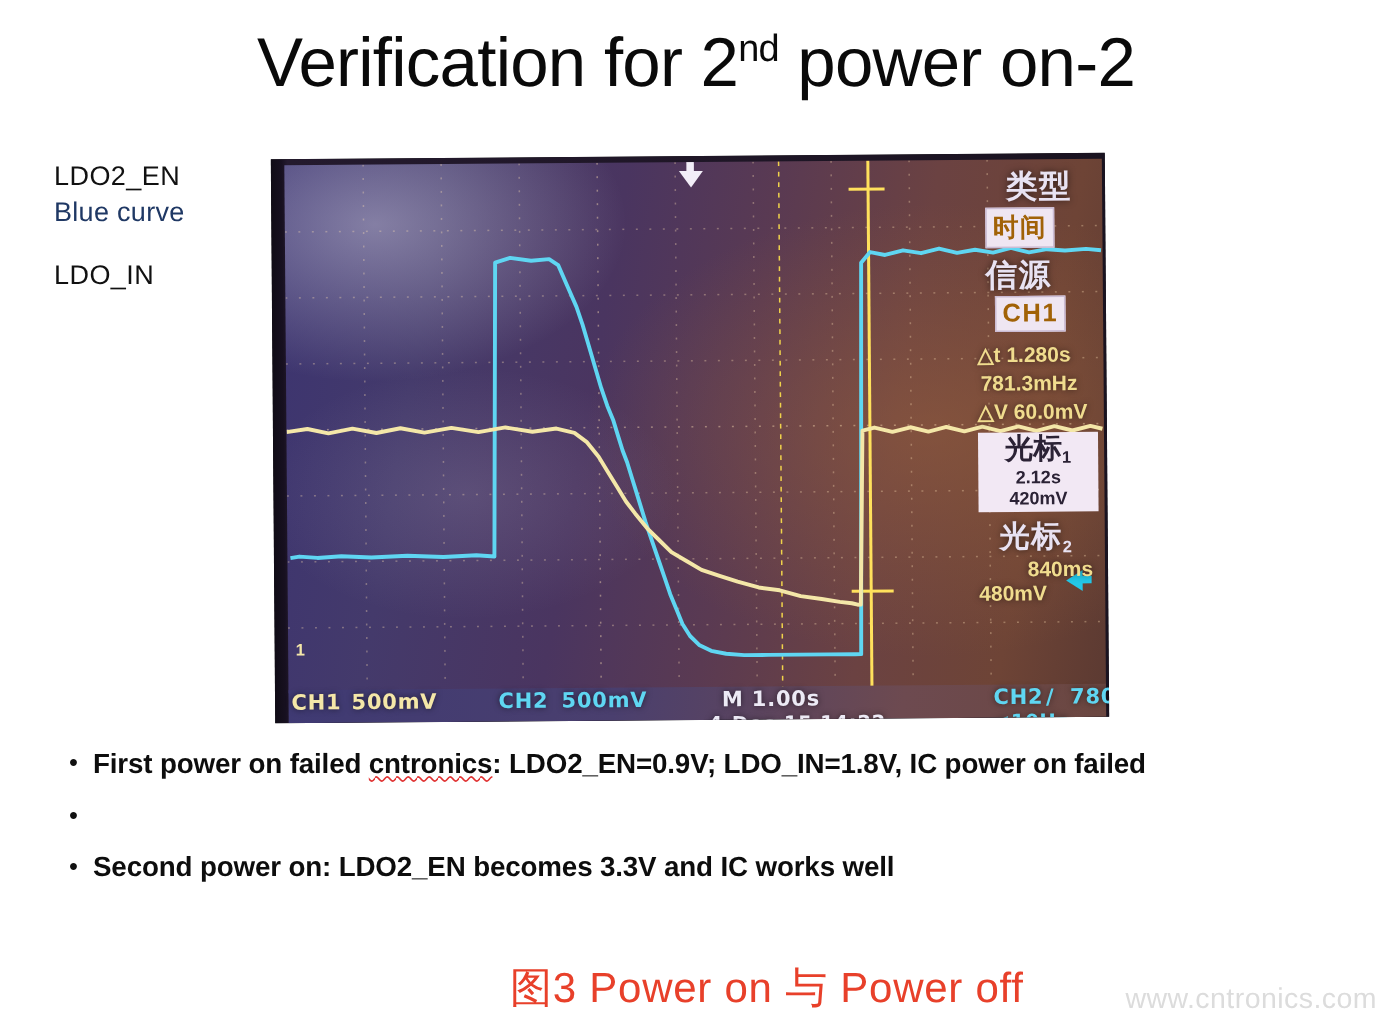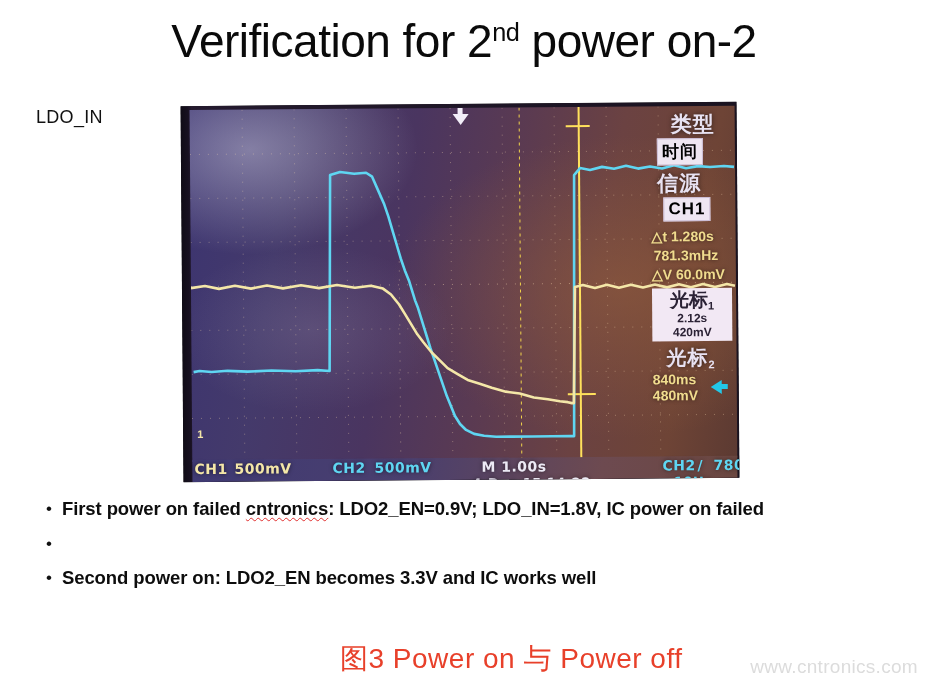--- a/index.html
+++ b/index.html
@@ -79,21 +79,21 @@
      text-shadow:0 0 4px rgba(0,0,0,.55);}
   .t-yellow{color:#f4e7a8;}
   .t-blue{color:#5fd6f2;}
   .t-white{color:#eceaf5;}
 
   
   #side-menu{position:absolute; right:0px; top:0px; width:84px; height:100%;}
   .cjk{font-family:"DejaVu Sans",sans-serif;}
   .menu-cjk{position:absolute; font-size:21px; font-weight:bold; color:#e8e2f2;
      letter-spacing:1px; text-shadow:0 0 5px rgba(0,0,0,.6);}
-  .menu-box{position:absolute; background:#efe6f2; color:#000000;
+  .menu-box{position:absolute; background:#efe6f2; color:#a16207;
      font-size:17px; font-weight:bold; padding:1px 4px; letter-spacing:1px;
      border:1px solid #cbbcd4;}
   .meas-line{position:absolute; font-size:14px; font-weight:bold; color:#f0dc8e;
      white-space:nowrap; text-shadow:0 0 4px rgba(0,0,0,.5);}
   .meas-box{position:absolute; background:#f2e8f4; color:#2b2235;
      font-size:12px; font-weight:bold; text-align:center; line-height:1.15;
      padding:1px 3px;}
   .sup-num{font-size:11px; vertical-align:sub;}
 
   
@@ -116,20 +116,24 @@
      font-size:19px; color:#dcdcdc; letter-spacing:.3px;}
 </style>
 </head>
 <body>
 
 <div id="slide-title">
   <span>Verification for 2</span><sup>nd</sup><span> power on-2</span>
 </div>
 
 <div id="legend">
+  <div class="legend-group">
+    <div class="legend-sig">LDO2_EN</div>
+    <div class="legend-curve curve-blue">Blue curve</div>
+  </div>
   <div class="legend-group">
     <div class="legend-sig">LDO_IN</div>
   </div>
 </div>
 
 <div id="scope-photo">
   <div id="bezel"></div>
 
   <div id="screen">
 
@@ -192,21 +196,21 @@
       <div class="meas-line" style="left:0px; top:160px;">△V 60.0mV</div>
 
       <div class="meas-box" style="left:0px; top:182px; width:74px;">
         <span class="cjk" style="font-size:19px;">光标</span><span class="sup-num">1</span>
         <div>2.12s</div>
         <div>420mV</div>
       </div>
 
       <div style="position:absolute; left:0px; top:238px; width:76px; text-align:center;">
         <div><span class="cjk menu-cjk" style="position:static; font-size:20px;">光标</span><span class="sup-num" style="color:#e8e2f2;font-weight:bold;">2</span></div>
-        <div class="meas-line" style="position:static; text-align:left;">840ms</div>
+        <div class="meas-line" style="position:static; text-align:right;">840ms</div>
         <div class="meas-line" style="position:static; text-align:left;">480mV</div>
       </div>
     </div>
   </div>
 
   <div id="screen-bottom">
     <div class="scope-txt t-yellow" style="left:2px;  top:1px;">CH1</div>
     <div class="scope-txt t-yellow" style="left:42px; top:1px;">500mV</div>
     <div class="scope-txt t-blue" style="left:140px;top:1px;">CH2</div>
     <div class="scope-txt t-blue" style="left:182px;top:1px;">500mV</div>

